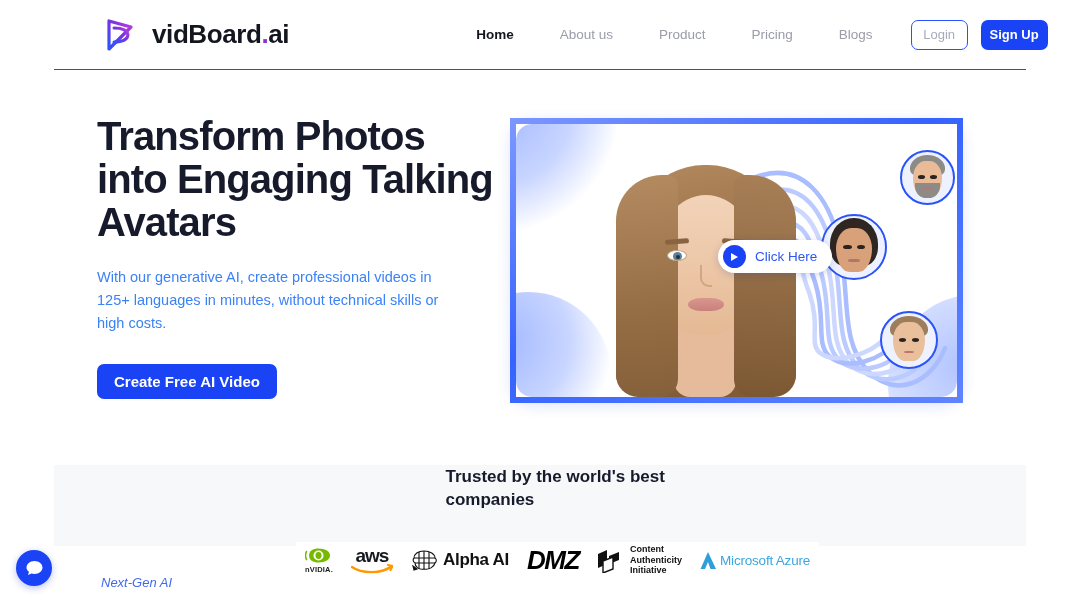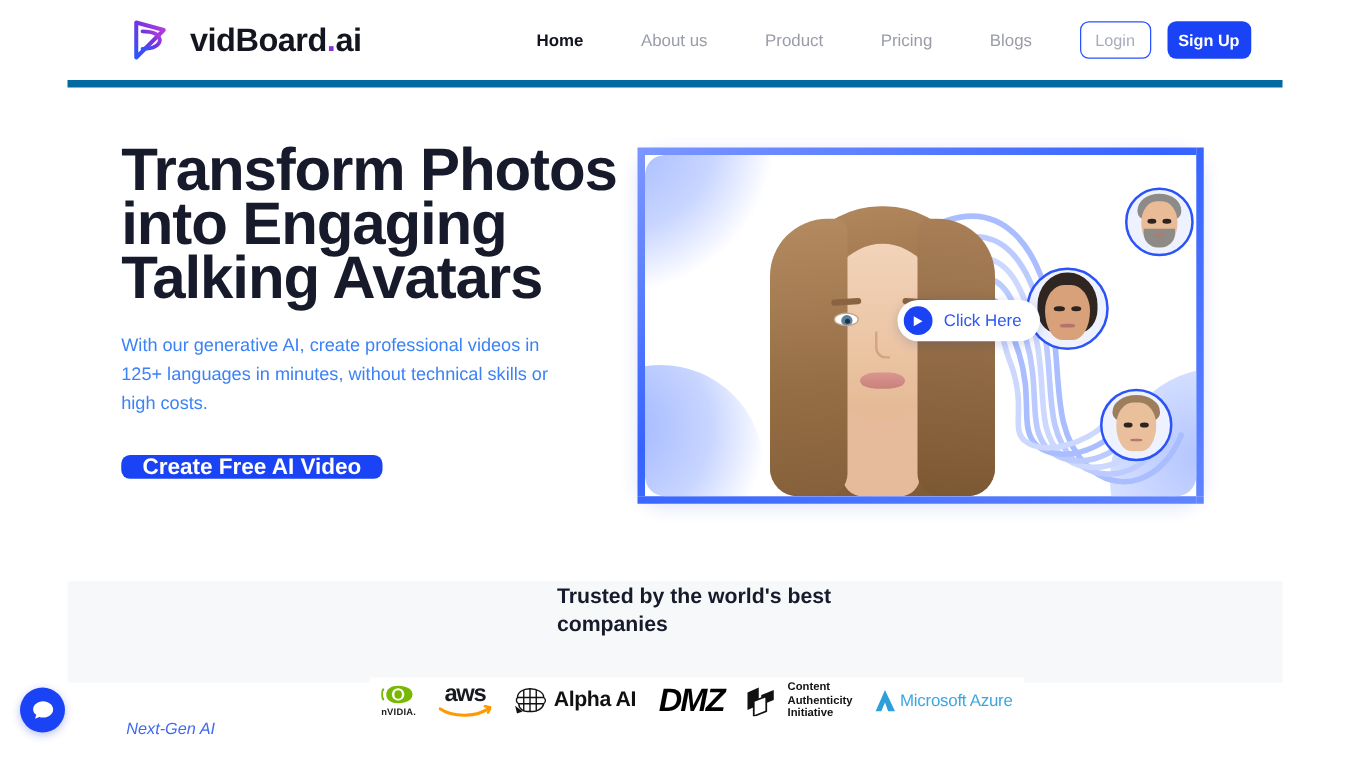--- a/index.html
+++ b/index.html
@@ -20,24 +20,25 @@
   }
 
   
   .header {
     position: absolute;
     left: 54px;
     top: 0;
     width: 972px;
     height: 70px;
     background: #ffffff;
-    border-bottom: 6px solid #0369a1;
+    border-bottom: 1px solid #0369a1;
     display: flex;
     align-items: center;
     padding: 0 0 0 47px;
+    gap: 47px;
   }
 
   .brand {
     display: flex;
     align-items: center;
     gap: 11px;
     cursor: pointer;
   }
 
   .brand-mark {
@@ -119,44 +120,44 @@
   }
 
   .hero-copy {
     position: absolute;
     left: 43px;
     top: 45px;
     width: 400px;
   }
 
   .hero-title {
-    font-size: 48px;
+    font-size: 40px;
     line-height: 43px;
     font-weight: bold;
     color: #161a2b;
     letter-spacing: -0.9px;
   }
 
   .hero-sub {
     margin-top: 22px;
     font-size: 14.5px;
     line-height: 23px;
     color: #3b82f6;
     width: 350px;
   }
 
   .btn-cta {
     margin-top: 29px;
-    height: 19px;
+    height: 35px;
     padding: 0 17px;
     border: none;
     border-radius: 7px;
     background: #1a43f5;
     color: #ffffff;
-    font-size: 18px;
+    font-size: 15px;
     font-weight: bold;
     font-family: "Liberation Sans", sans-serif;
     cursor: pointer;
     display: inline-flex;
     align-items: center;
     justify-content: center;
   }
 
   
   .video-frame {

